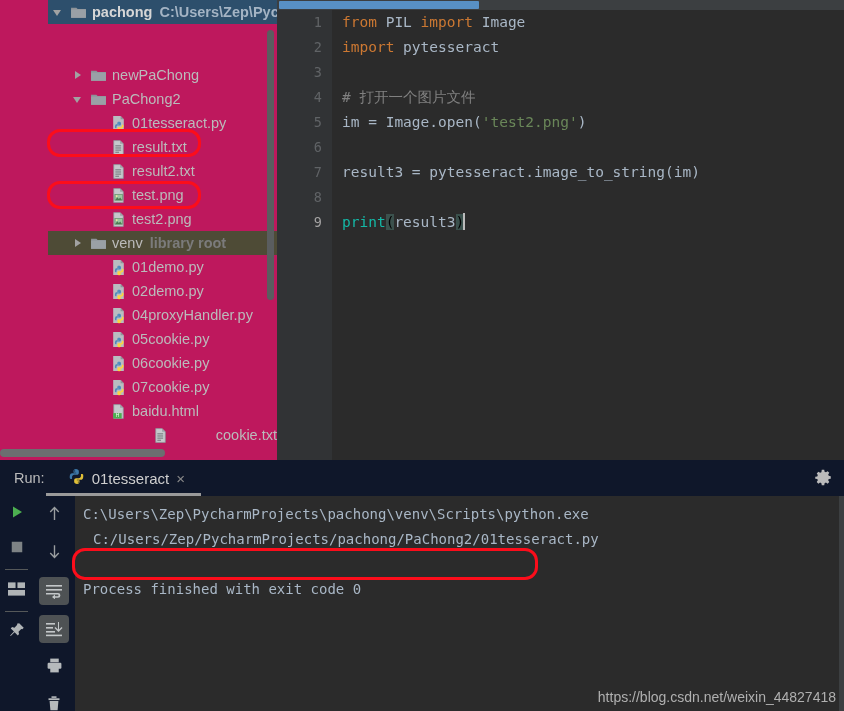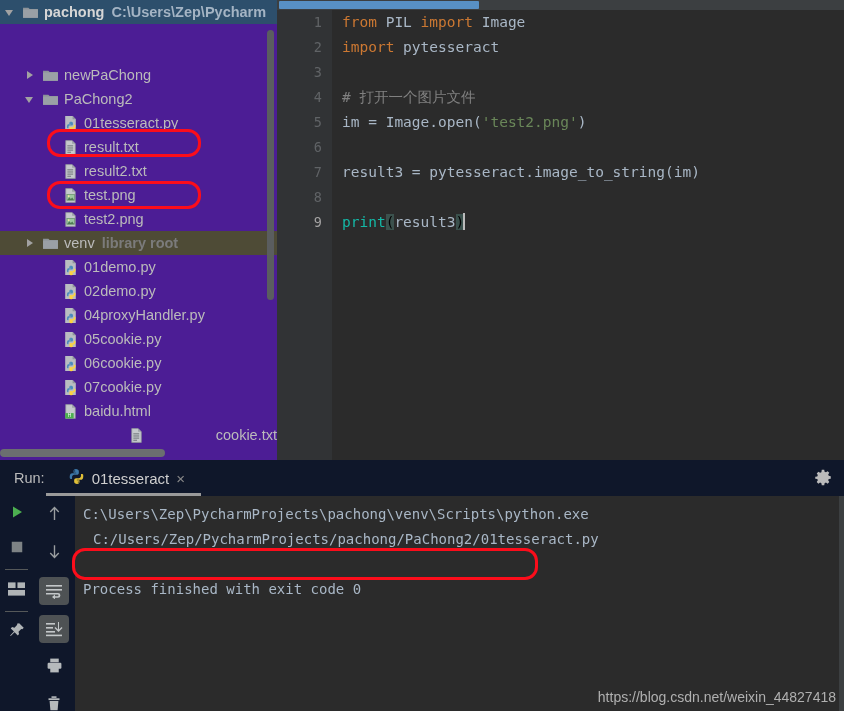--- a/index.html
+++ b/index.html
@@ -7,21 +7,21 @@
     width: 844px; height: 711px;
     background: #3c3f41;
     font-family: "Liberation Sans", sans-serif;
     overflow: hidden;
   }
   #app { position: relative; width: 844px; height: 711px; }
 
   
   #sidebar {
     position: absolute; left: 0; top: 0; width: 277px; height: 460px;
-    background: #4c1d95; overflow: hidden;
+    background: #be185d; overflow: hidden; padding-left: 48px;
   }
   .tree-row {
     position: relative; height: 24px; display: flex; align-items: center;
     white-space: nowrap; font-size: 14.5px; color: #bbbbbb;
   }
   .tree-row.selected { background: #2d4f6c; }
   .tree-row.libroot  { background: #4e4b36; }
   .arrow {
     width: 13px; height: 13px; flex: 0 0 13px; position: relative;
   }

